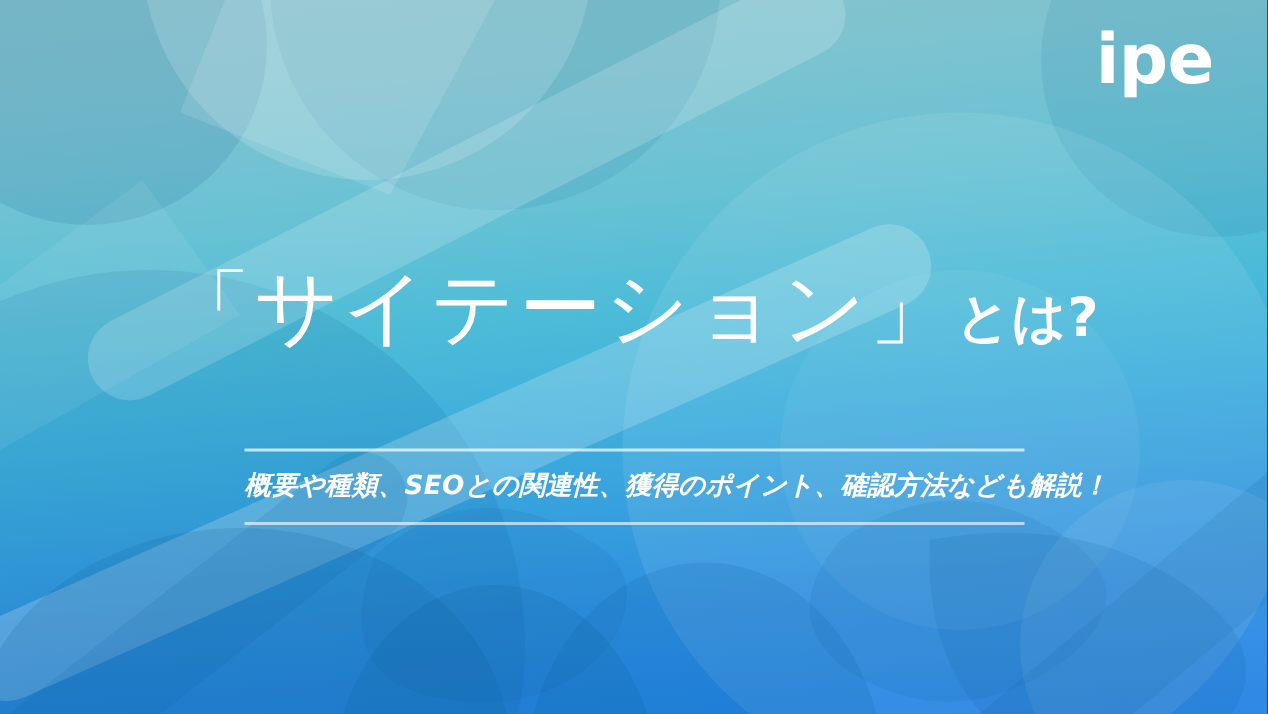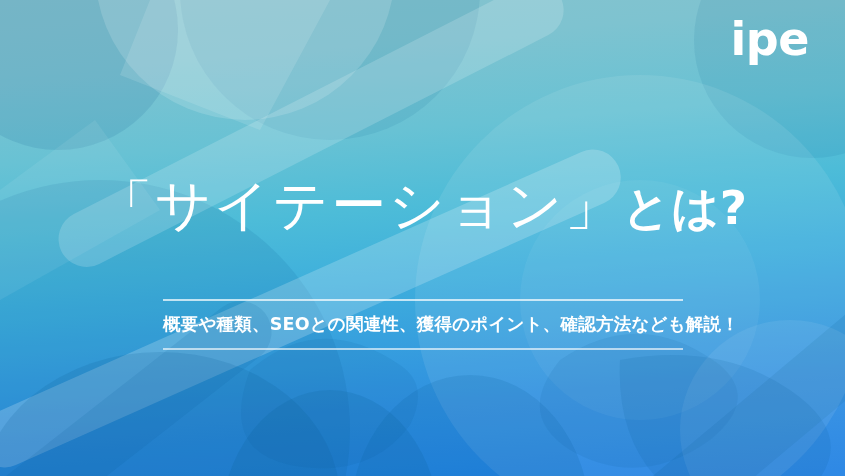--- a/index.html
+++ b/index.html
@@ -76,34 +76,35 @@
     color: #ffffff;
     font-size: 55px;
     font-weight: 500;
     letter-spacing: 0.045em;
     line-height: 1;
     font-family: "DejaVu Sans", "Liberation Sans", sans-serif;
     vertical-align: baseline;
   }
   .title-suffix {
     color: #ffffff;
-    font-size: 47px;
+    font-size: 36px;
     font-weight: 600;
     letter-spacing: 0.01em;
     line-height: 1;
     font-family: "DejaVu Sans", "Liberation Sans", sans-serif;
     vertical-align: baseline;
   }
 
   .sub-block {
     position: absolute;
     left: 163px;
     width: 520px;
     top: 299px;
     text-align: right;
+    font-style: italic;
   }
   .rule {
     height: 2px;
     width: 100%;
     background: rgba(255,255,255,0.70);
   }
   .rule-bottom {
     background: rgba(255,255,255,0.62);
   }
   .subtitle {

